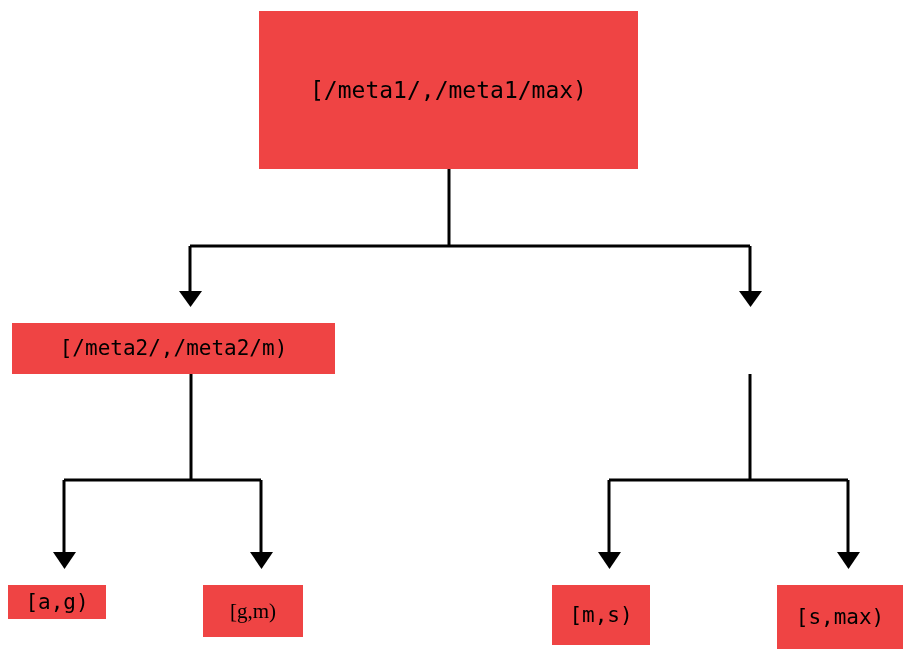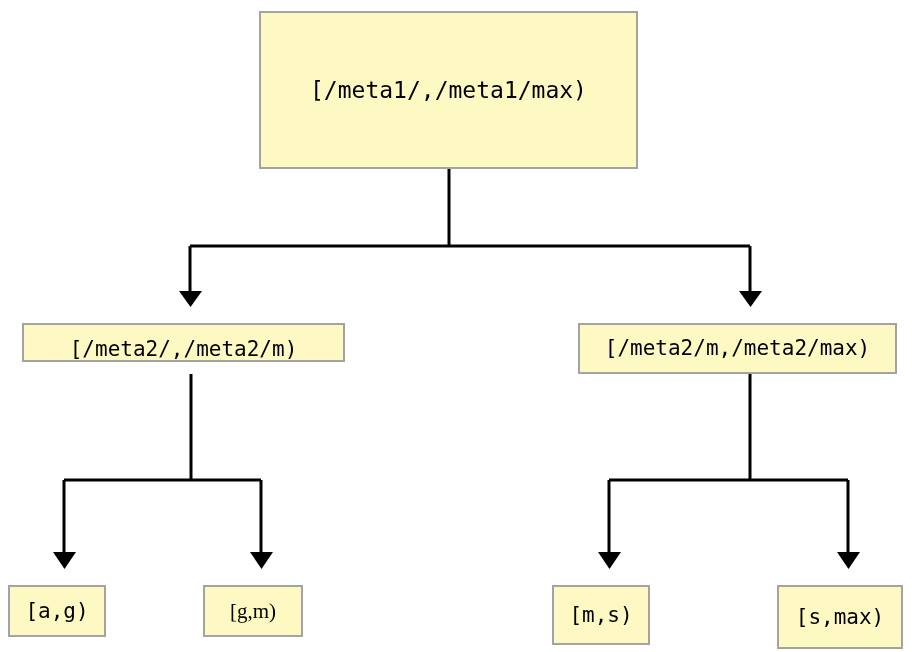--- a/index.html
+++ b/index.html
@@ -22,22 +22,22 @@
     position: absolute;
     left: 0;
     top: 0;
     width: 912px;
     height: 652px;
     pointer-events: none;
   }
   .node {
     position: absolute;
     box-sizing: border-box;
-    border: 2px solid #a3a3a3;
-    background: #fef9c3;
+    border: 2px solid #ef4444;
+    background: #ef4444;
     display: flex;
     align-items: center;
     justify-content: center;
     color: #000000;
     white-space: pre;
     letter-spacing: 0px;
   }
   .node-label {
     display: block;
     white-space: pre;
@@ -48,42 +48,41 @@
     left: 259px;
     top: 11px;
     width: 379px;
     height: 158px;
   }
   #node-root .node-label {
     font-size: 23px;
   }
   
   #node-mid-left {
-    left: 22px;
+    left: 12px;
     top: 323px;
     width: 323px;
-    height: 39px;
-    align-items: flex-end;
+    height: 51px;
   }
   #node-mid-right {
     left: 578px;
     top: 323px;
     width: 319px;
     height: 51px;
   }
   #node-mid-left .node-label,
   #node-mid-right .node-label {
     font-size: 21px;
   }
   
   #node-leaf-0 {
     left: 8px;
     top: 585px;
     width: 98px;
-    height: 52px;
+    height: 34px;
   }
   #node-leaf-1 {
     left: 203px;
     top: 585px;
     width: 100px;
     height: 52px;
     font-family: Liberation Serif, serif;
   }
   #node-leaf-2 {
     left: 552px;
@@ -140,23 +139,20 @@
   </svg>
 
   <div class="node" id="node-root">
     <span class="node-label">[/meta1/,/meta1/max)</span>
   </div>
 
   <div class="node" id="node-mid-left">
     <span class="node-label">[/meta2/,/meta2/m)</span>
   </div>
 
-  <div class="node" id="node-mid-right">
-    <span class="node-label">[/meta2/m,/meta2/max)</span>
-  </div>
 
   <div class="node" id="node-leaf-0">
     <span class="node-label">[a,g)</span>
   </div>
 
   <div class="node" id="node-leaf-1">
     <span class="node-label">[g,m)</span>
   </div>
 
   <div class="node" id="node-leaf-2">

